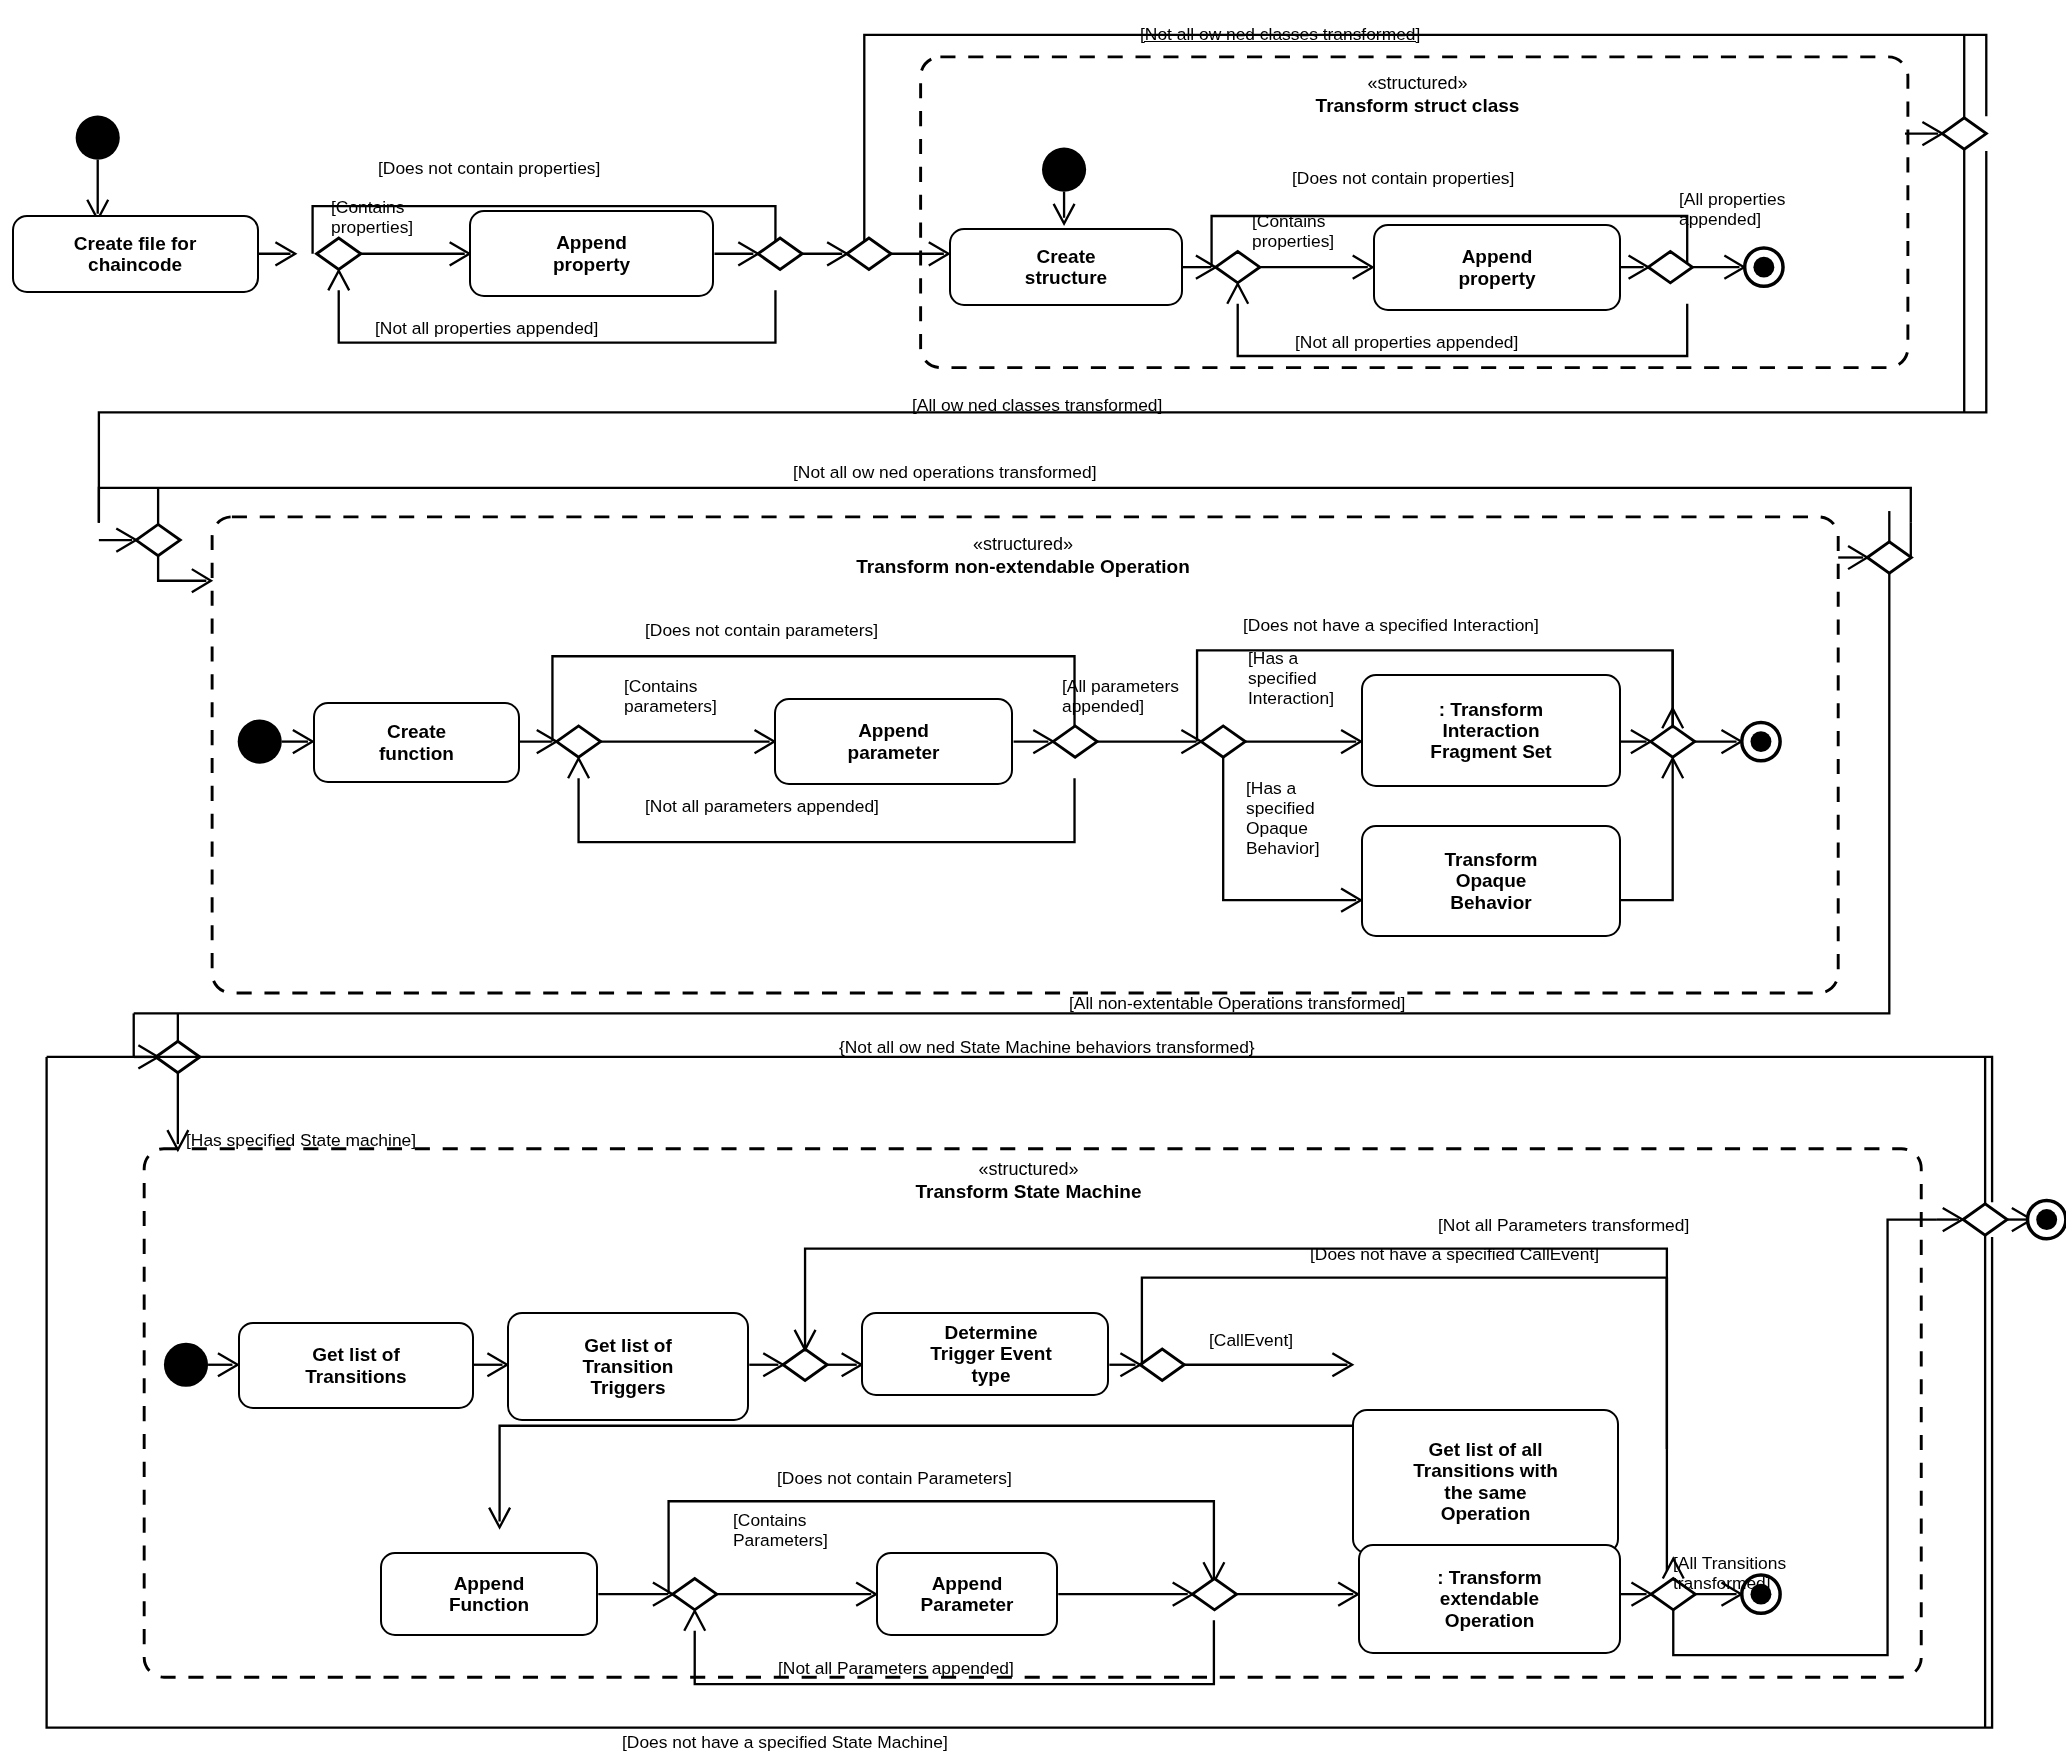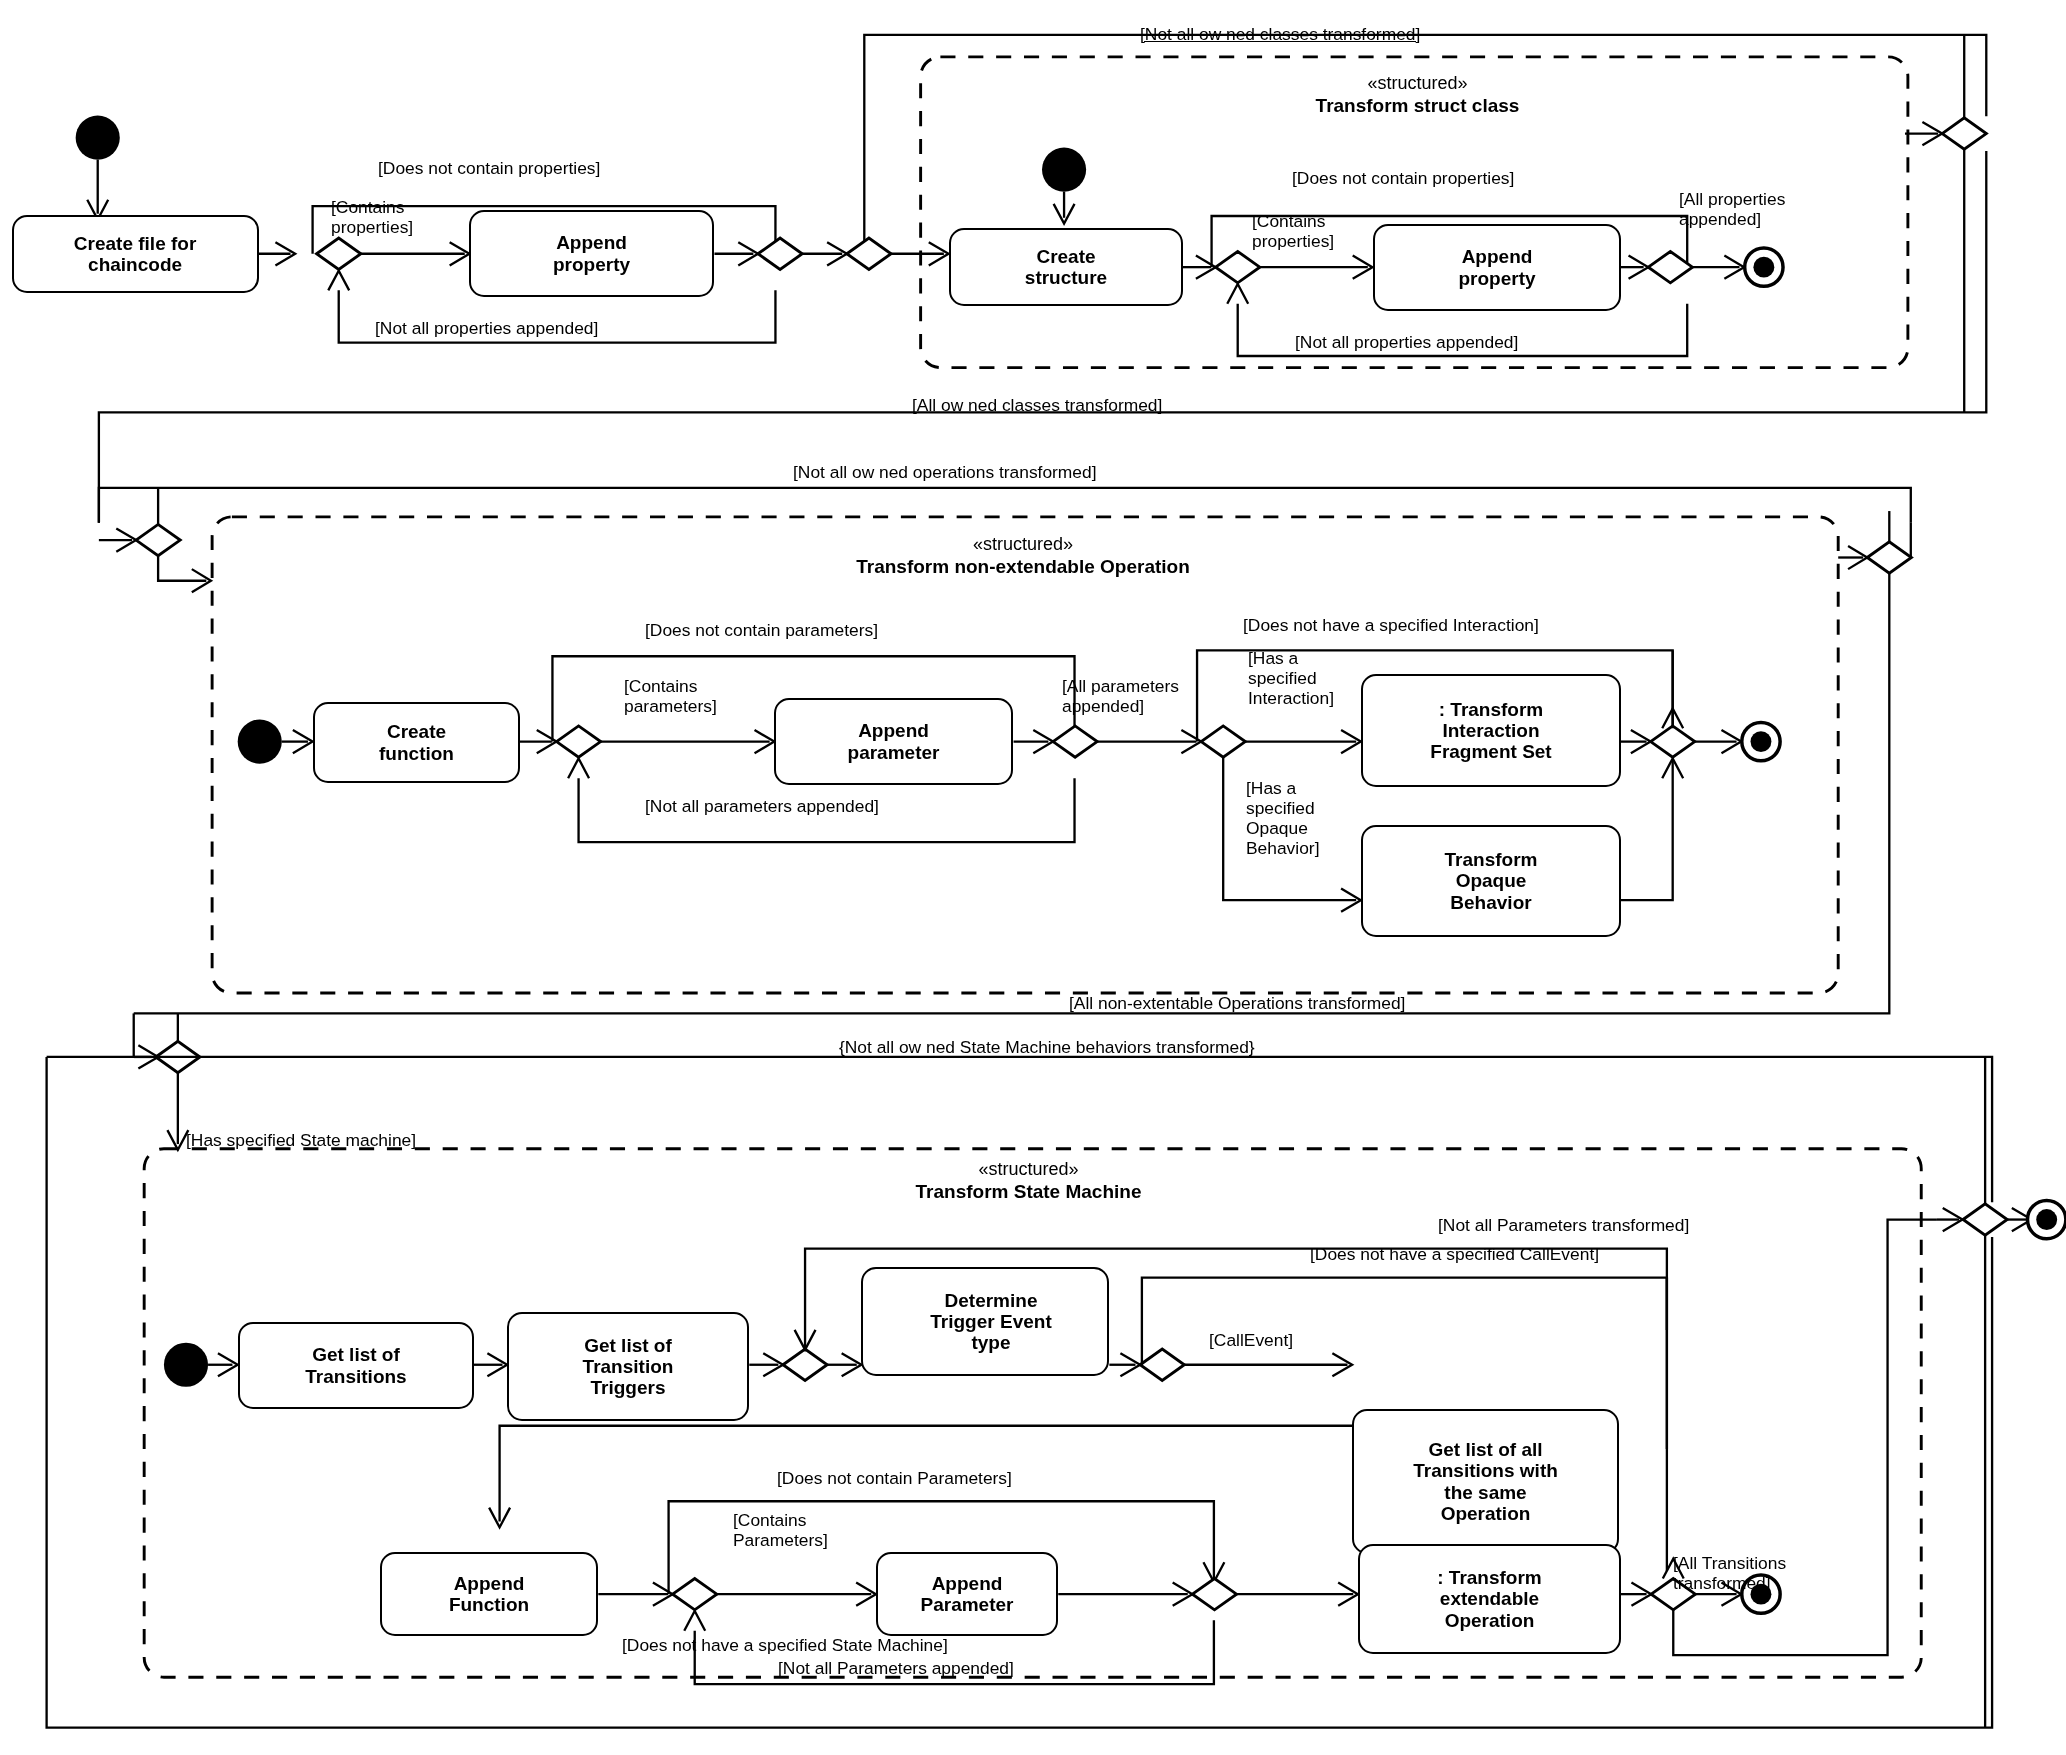--- a/index.html
+++ b/index.html
@@ -253,21 +253,21 @@
 <div class="act" style="left:774px;top:698px;width:239px;height:87px;">Append<br>parameter</div>
 
 <div class="act" style="left:1361px;top:674px;width:260px;height:113px;">: Transform<br>Interaction<br>Fragment Set</div>
 
 <div class="act" style="left:1361px;top:825px;width:260px;height:112px;">Transform<br>Opaque<br>Behavior</div>
 
 <div class="act" style="left:238px;top:1322px;width:236px;height:87px;">Get list of<br>Transitions</div>
 
 <div class="act" style="left:507px;top:1312px;width:242px;height:109px;">Get list of<br>Transition<br>Triggers</div>
 
-<div class="act" style="left:861px;top:1267px;width:248px;height:109px;padding-left:12px;">Determine<br>Trigger Event<br>type</div>
+<div class="act" style="left:861px;top:1312px;width:248px;height:84px;padding-left:12px;">Determine<br>Trigger Event<br>type</div>
 
 <div class="act" style="left:1352px;top:1409px;width:267px;height:145px;">Get list of all<br>Transitions with<br>the same<br>Operation</div>
 
 <div class="act" style="left:380px;top:1552px;width:218px;height:84px;">Append<br>Function</div>
 
 <div class="act" style="left:876px;top:1552px;width:182px;height:84px;">Append<br>Parameter</div>
 
 <div class="act" style="left:1358px;top:1544px;width:263px;height:110px;">: Transform<br>extendable<br>Operation</div>
 
 <div class="grp-title" style="left:1156px;top:73px;width:523px;">
@@ -290,21 +290,21 @@
 <div class="lbl" style="left:912px;top:395px;">[All ow ned classes transformed]</div>
 
 <div class="lbl" style="left:793px;top:462px;">[Not all ow ned operations transformed]</div>
 
 <div class="lbl" style="left:1069px;top:993px;">[All non-extentable Operations transformed]</div>
 
 <div class="lbl" style="left:839px;top:1037px;">{Not all ow ned State Machine behaviors transformed}</div>
 
 <div class="lbl" style="left:186px;top:1130px;">[Has specified State machine]</div>
 
-<div class="lbl" style="left:622px;top:1635px;">[Does not have a specified State Machine]</div>
+<div class="lbl" style="left:622px;top:1732px;">[Does not have a specified State Machine]</div>
 
 <div class="lbl" style="left:378px;top:158px;">[Does not contain properties]</div>
 <div class="lbl" style="left:331px;top:197px;">[Contains<br>properties]</div>
 <div class="lbl" style="left:375px;top:318px;">[Not all properties appended]</div>
 
 <div class="lbl" style="left:1292px;top:168px;">[Does not contain properties]</div>
 <div class="lbl" style="left:1252px;top:211px;">[Contains<br>properties]</div>
 <div class="lbl" style="left:1295px;top:332px;">[Not all properties appended]</div>
 <div class="lbl" style="left:1679px;top:189px;">[All properties<br>appended]</div>
 

